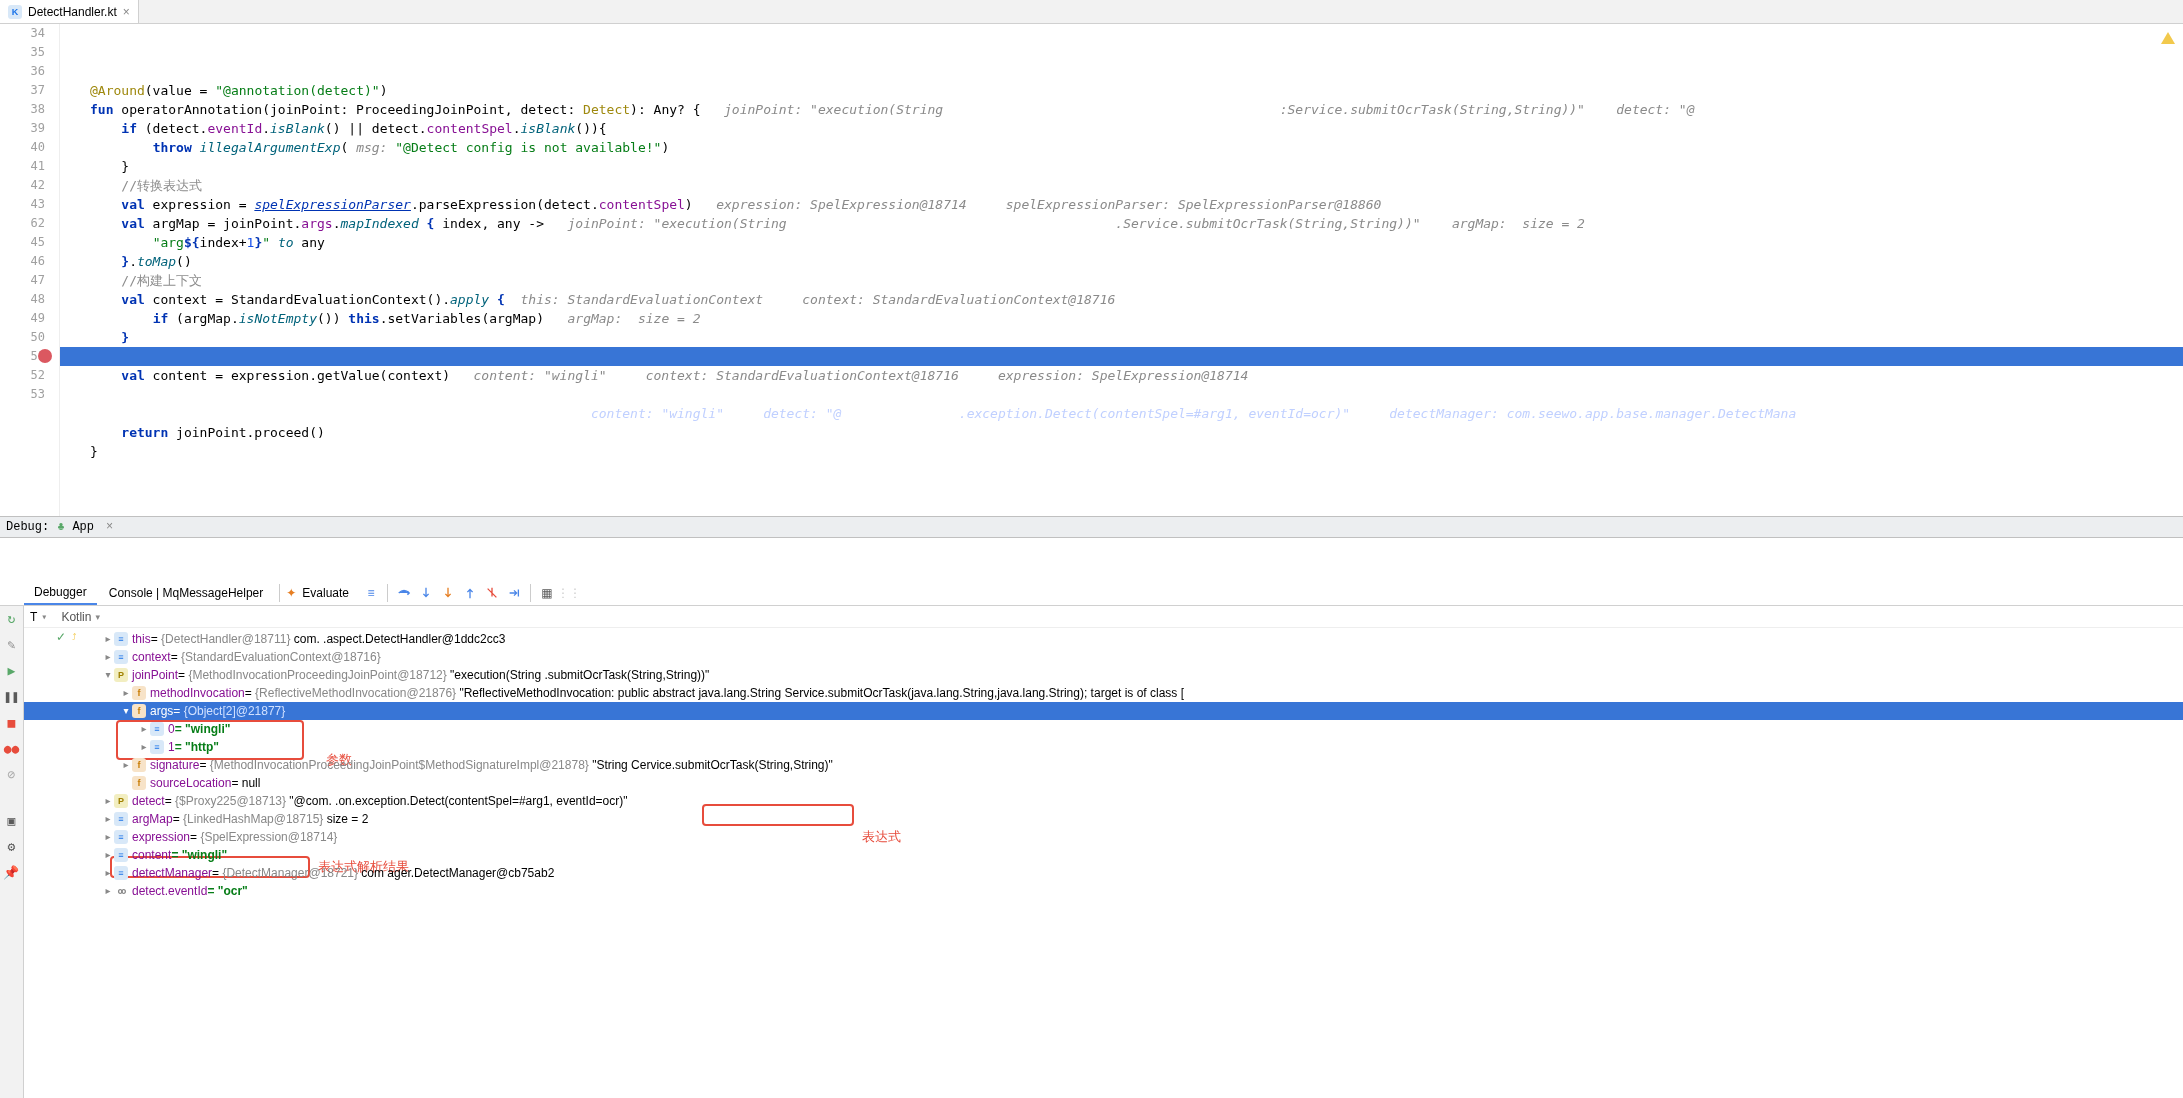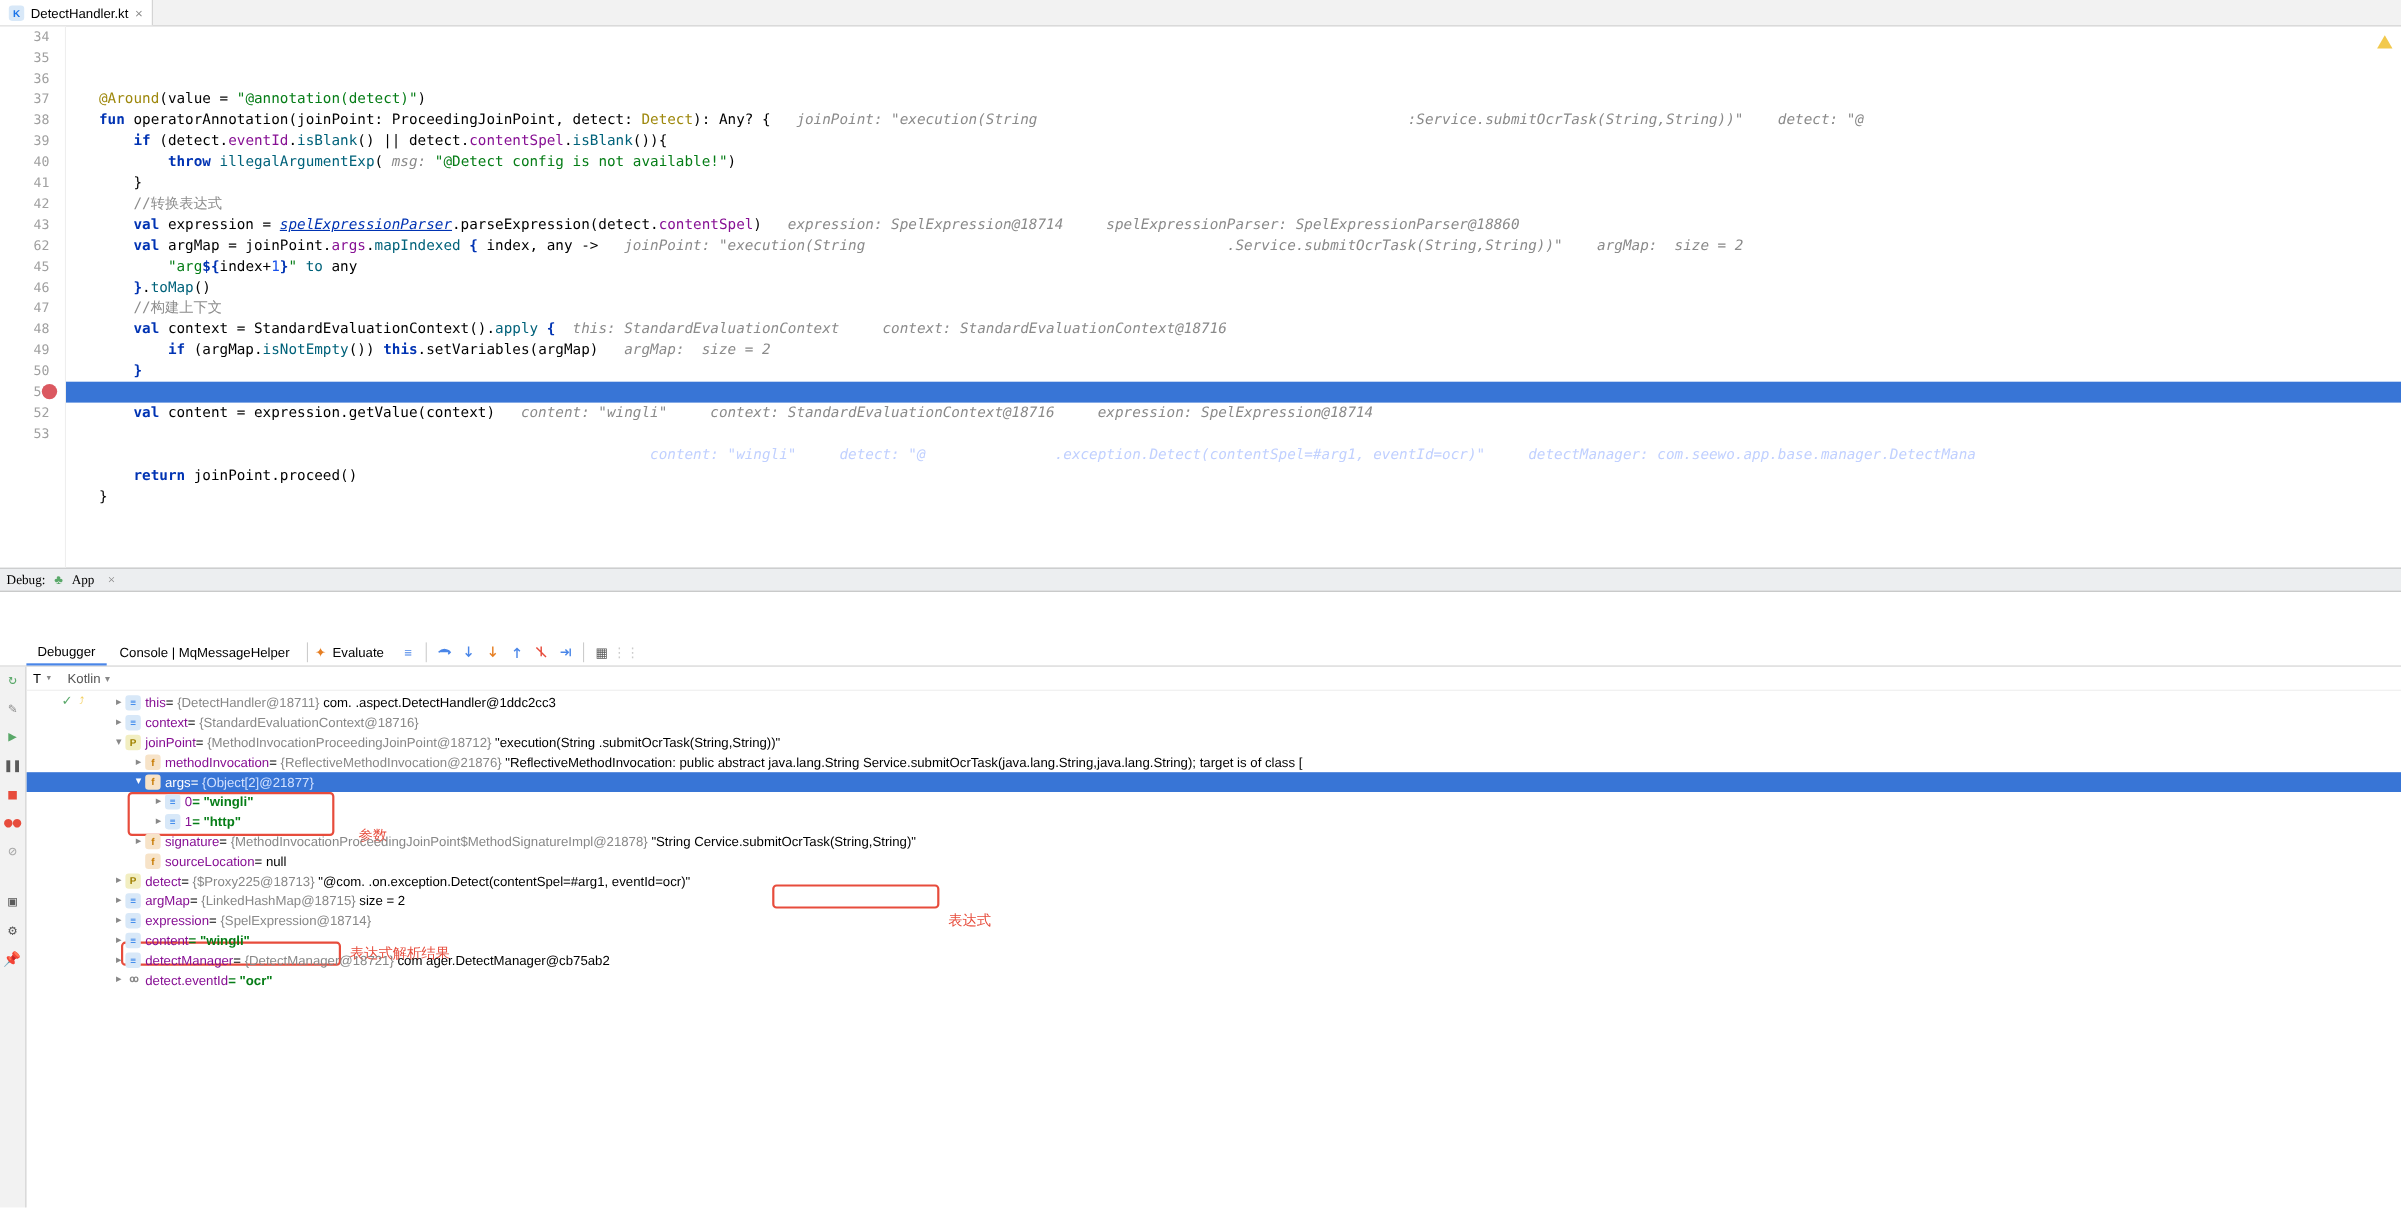--- a/index.html
+++ b/index.html
@@ -68,21 +68,21 @@
 .code-line { height: 19px; }
 .hl-line {
   position:absolute;
   left:0; right:0;
   height:19px;
   background:#3875d6;
 }
 .kw { color:#0033b3; font-weight:bold; }
 .ann { color:#9e880d; }
 .str { color:#067d17; }
-.fn-it { color:#00627a; }
+.fn-it { color:#00627a; font-style: italic; }
 .fn { color:#000; }
 .prop { color:#871094; }
 .link { color:#0033b3; font-style: italic; text-decoration: underline; }
 .hint { color:#8a8a8a; font-style: italic; }
 .cm { color:#8c8c8c; }
 .num { color:#1750eb; }
 .white { color:#fff; }
 .white-it { color:#fff; font-style:italic; }
 .white-hint { color:#c0d0ff; font-style:italic; }
 .warn-tri {
@@ -95,21 +95,21 @@
 }
 
 .debug-header {
   display:flex;
   align-items:center;
   background:#eceef0;
   border-top:1px solid #c0c0c0;
   border-bottom:1px solid #c0c0c0;
   height:22px;
   padding:0 6px;
-  font-family:Liberation Serif, serif;
+  font-family:Liberation Mono, monospace;
   font-size:12px;
   gap:8px;
 }
 .leaf-icon { color:#59a869; }
 .debug-close { margin-left:4px; color:#888; }
 
 .debug-toolrow {
   display:flex;
   align-items:center;
   border-bottom:1px solid #d0d0d0;

